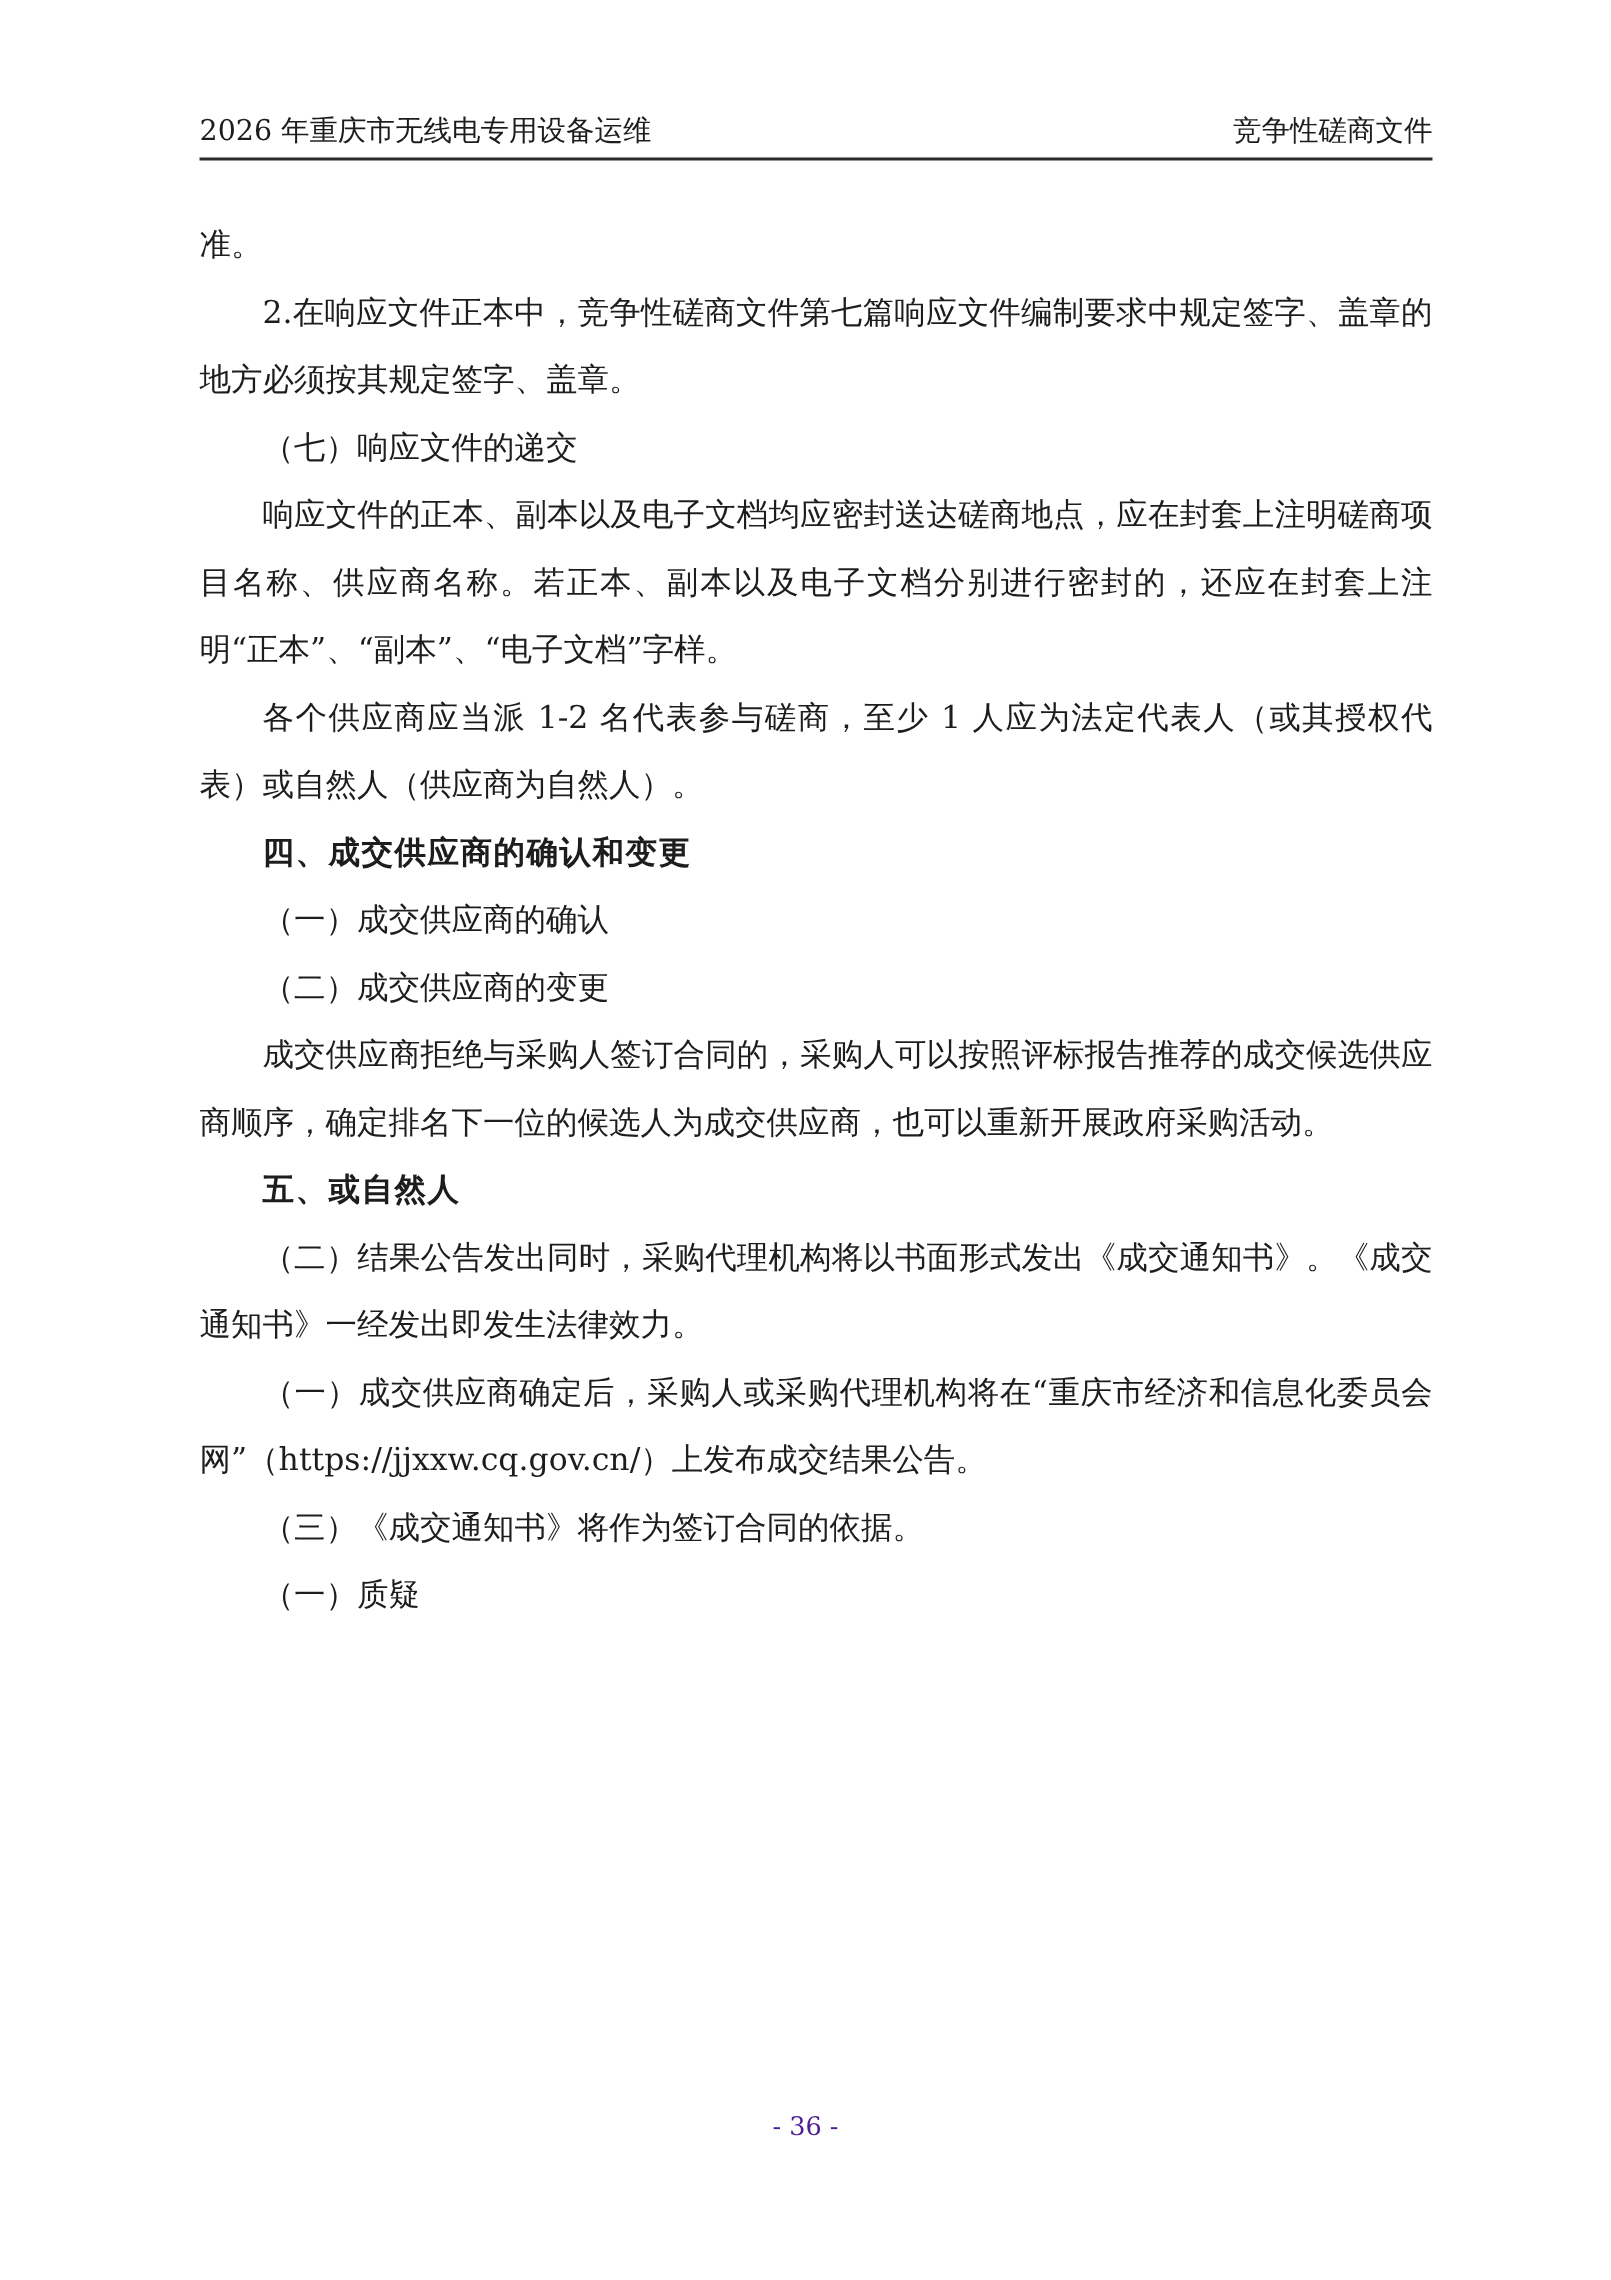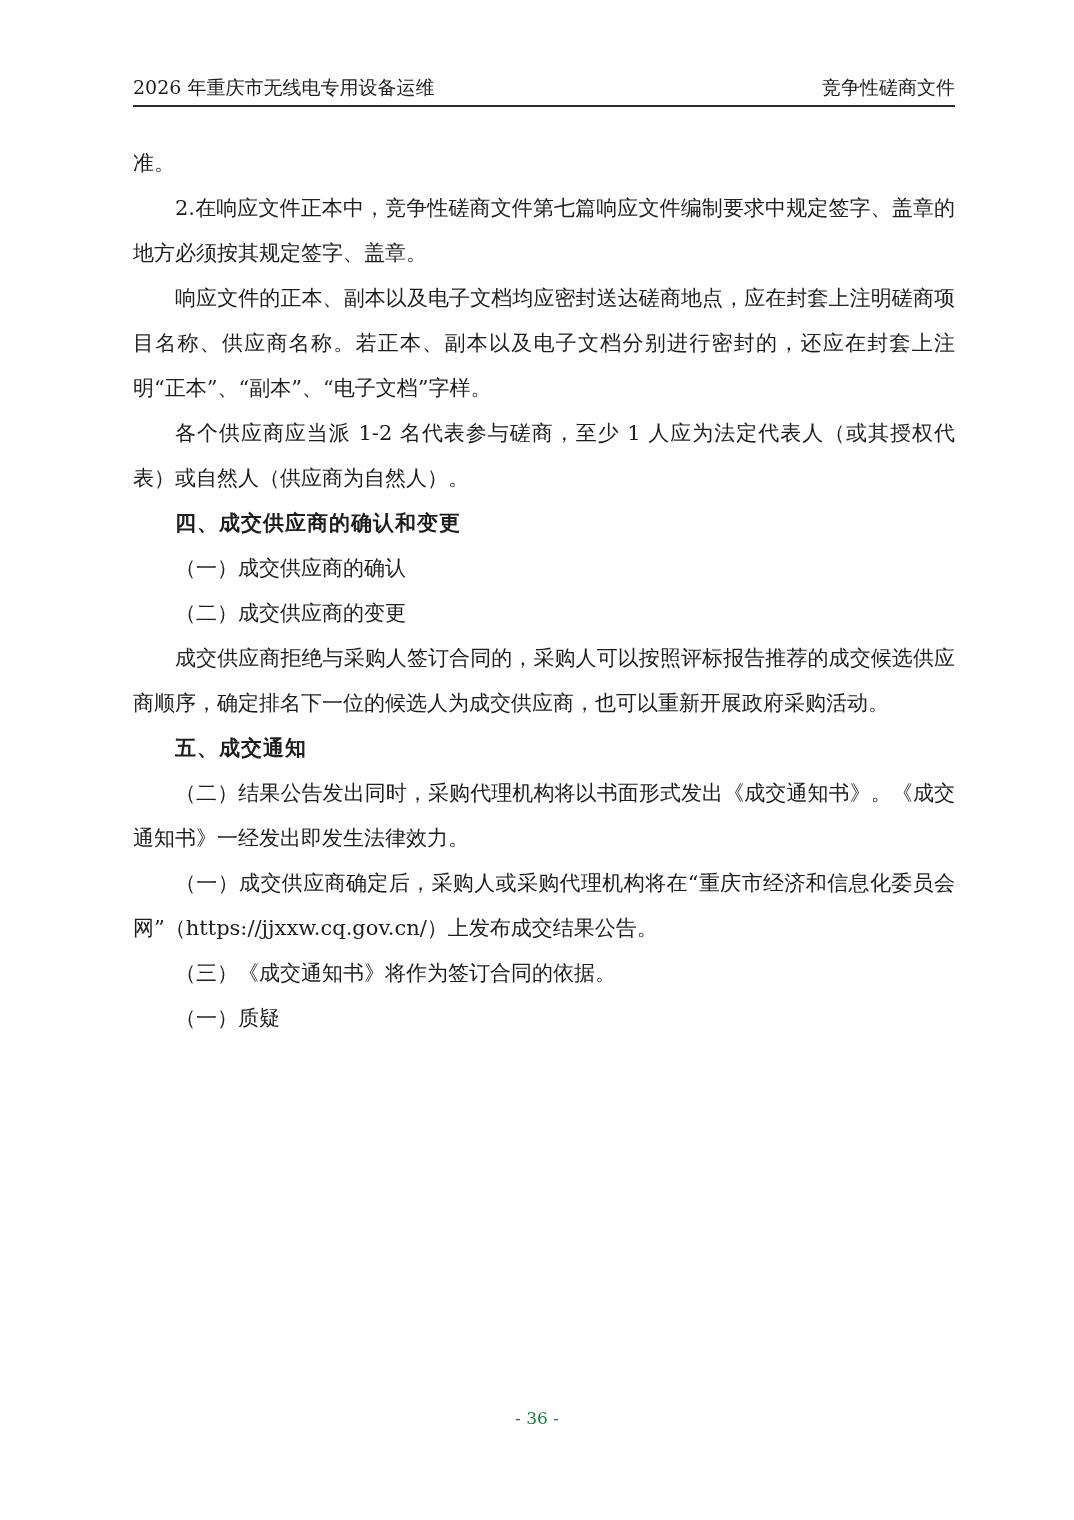--- a/index.html
+++ b/index.html
@@ -47,43 +47,44 @@
     font-family: "DejaVu Sans", "Liberation Sans", sans-serif;
     letter-spacing: 1px;
   }
   .doc-footer {
     position: absolute;
     left: 0;
     right: 0;
     bottom: 92px;
     text-align: center;
     font-size: 17px;
-    color: #15803d;
+    color: #4c1d95;
   }
 </style>
 </head>
 <body>
 
 <div class="page">
 
   <div class="doc-header">
     <span>2026 年重庆市无线电专用设备运维</span>
     <span>竞争性磋商文件</span>
   </div>
 
   <div class="doc-content">
       <p class="para continuation">准。</p>
       <p class="para body">2.在响应文件正本中，竞争性磋商文件第七篇响应文件编制要求中规定签字、盖章的地方必须按其规定签字、盖章。</p>
+      <p class="para body">（七）响应文件的递交</p>
       <p class="para body">响应文件的正本、副本以及电子文档均应密封送达磋商地点，应在封套上注明磋商项目名称、供应商名称。若正本、副本以及电子文档分别进行密封的，还应在封套上注明“正本”、“副本”、“电子文档”字样。</p>
       <p class="para body">各个供应商应当派 1-2 名代表参与磋商，至少 1 人应为法定代表人（或其授权代表）或自然人（供应商为自然人）。</p>
       <p class="para heading">四、成交供应商的确认和变更</p>
       <p class="para body">（一）成交供应商的确认</p>
       <p class="para body">（二）成交供应商的变更</p>
       <p class="para body">成交供应商拒绝与采购人签订合同的，采购人可以按照评标报告推荐的成交候选供应商顺序，确定排名下一位的候选人为成交供应商，也可以重新开展政府采购活动。</p>
-      <p class="para heading">五、成交通知</p>
+      <p class="para heading">五、或自然人</p>
       <p class="para body">（二）结果公告发出同时，采购代理机构将以书面形式发出《成交通知书》。《成交通知书》一经发出即发生法律效力。</p>
       <p class="para body">（一）成交供应商确定后，采购人或采购代理机构将在“重庆市经济和信息化委员会网”（https://jjxxw.cq.gov.cn/）上发布成交结果公告。</p>
       <p class="para body">（三）《成交通知书》将作为签订合同的依据。</p>
       <p class="para body">（一）质疑</p>
     </div>
 
   <div class="doc-footer">
     <span>- 36 -</span>
   </div>
 

